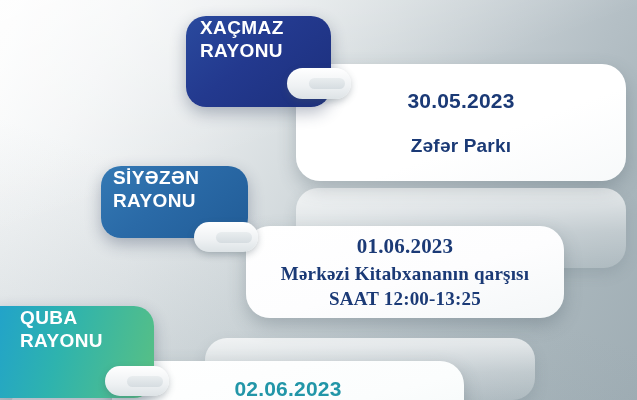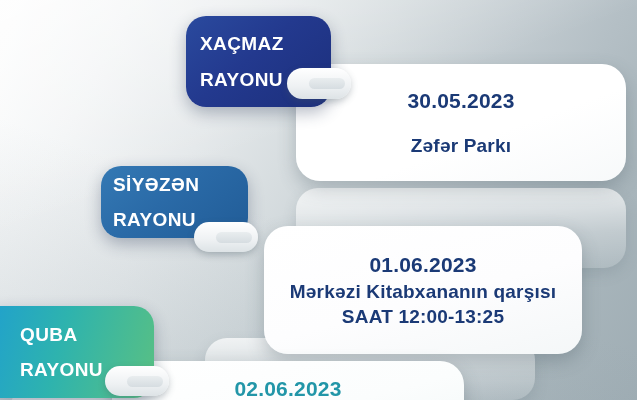--- a/index.html
+++ b/index.html
@@ -62,22 +62,23 @@
   #card1 {
     left: 296px; top: 64px; width: 330px; height: 117px;
     background: linear-gradient(160deg, #ffffff 0%, #ffffff 60%, #f7f9fa 100%);
   }
   #card1 .line { color: #1b3a76; }
   #card1 .l-date { font-size: 21px; margin-bottom: 18px; }
   #card1 .l-place { font-size: 19px; }
   #card1 .l-time { font-size: 19px; }
 
   #card2 {
-    left: 264px; top: 226px; width: 318px; height: 128px;
+    left: 246px; top: 226px; width: 318px; height: 92px;
     background: linear-gradient(165deg, #ffffff 0%, #fdfdfe 55%, #f4f7f8 100%);
+    font-family: Liberation Serif, serif;
   }
   #card2 .line { color: #1b3a76; }
   #card2 .l-date { font-size: 21px; margin-bottom: 1px; }
   #card2 .l-place { font-size: 19px; }
   #card2 .l-time { font-size: 19px; }
 
   #card3 {
     left: 112px; top: 361px; width: 352px; height: 96px;
     background: linear-gradient(165deg, #ffffff 0%, #fbfdfd 55%, #f1f7f7 100%);
     justify-content: flex-start;
@@ -86,24 +87,22 @@
   }
   #card3 .line { color: #2296a8; }
   #card3 .l-date { font-size: 21px; }
 
   
   .badge {
     position: absolute;
     border-radius: 20px;
     display: flex;
     flex-direction: column;
-    justify-content: center;
     box-sizing: border-box;
     box-shadow: 0 6px 16px rgba(40,55,85,0.33);
-    gap: 12px;
   }
   .badge .btext {
     color: #ffffff;
     font-weight: bold;
     white-space: nowrap;
     line-height: 1.22;
     letter-spacing: 0.4px;
   }
 
   #badge1 {

